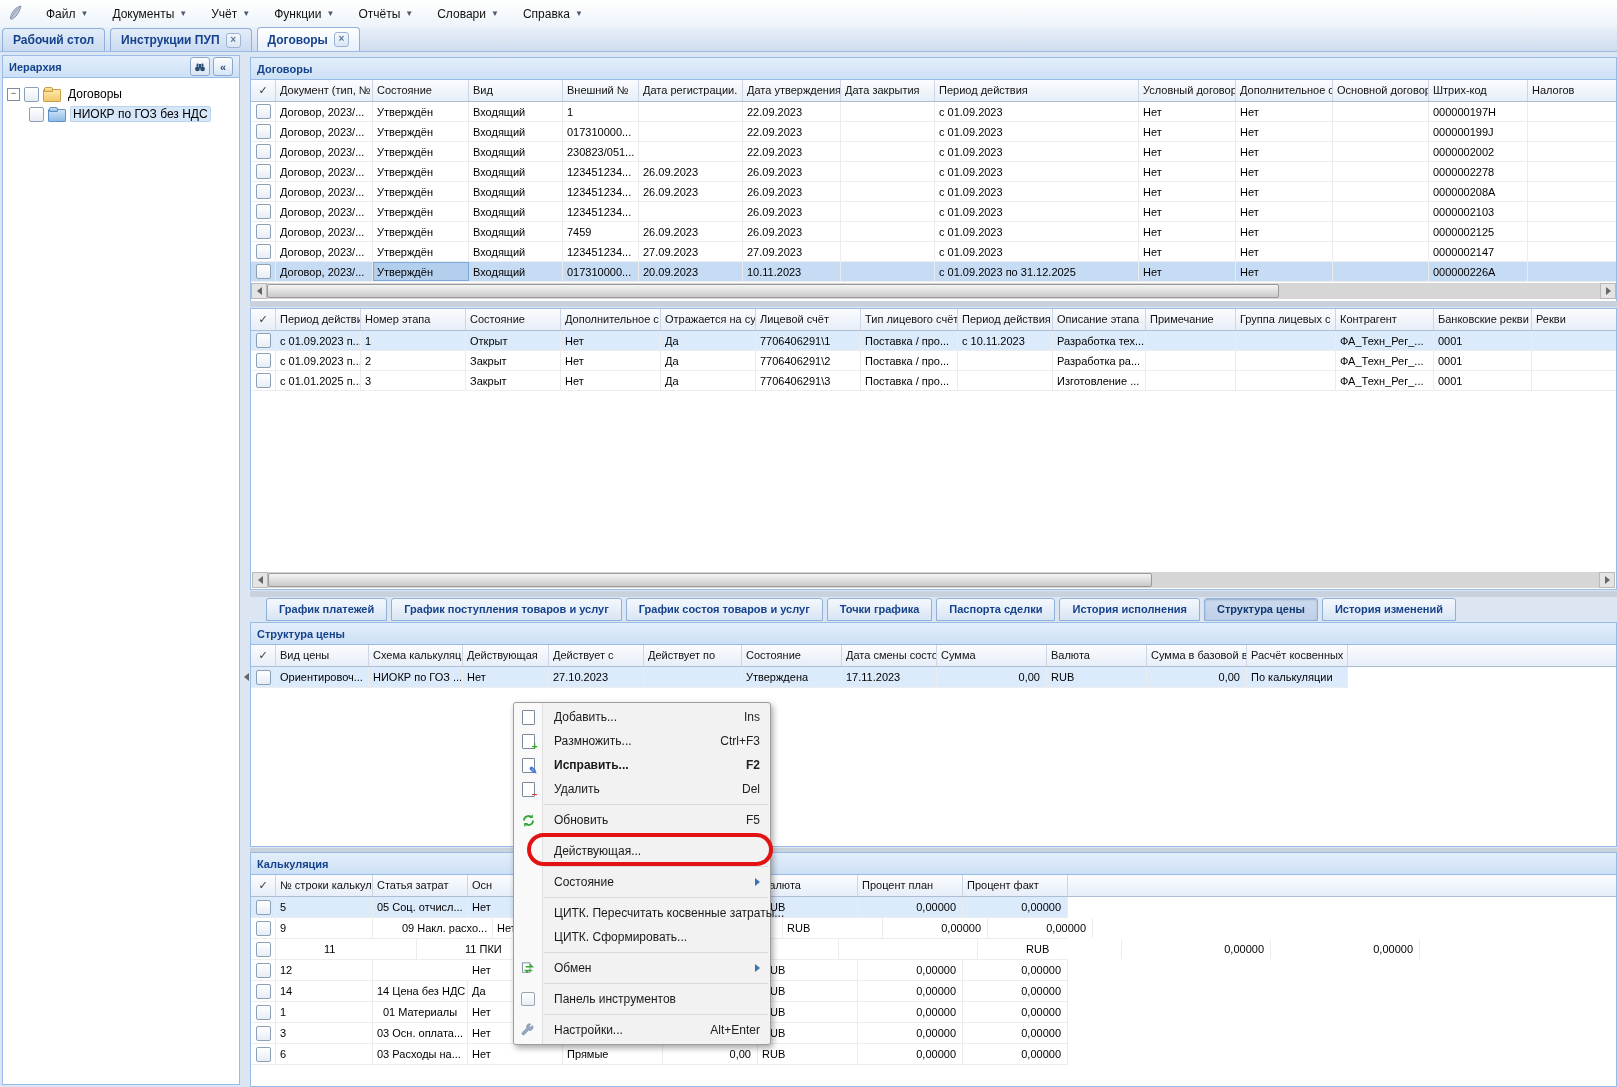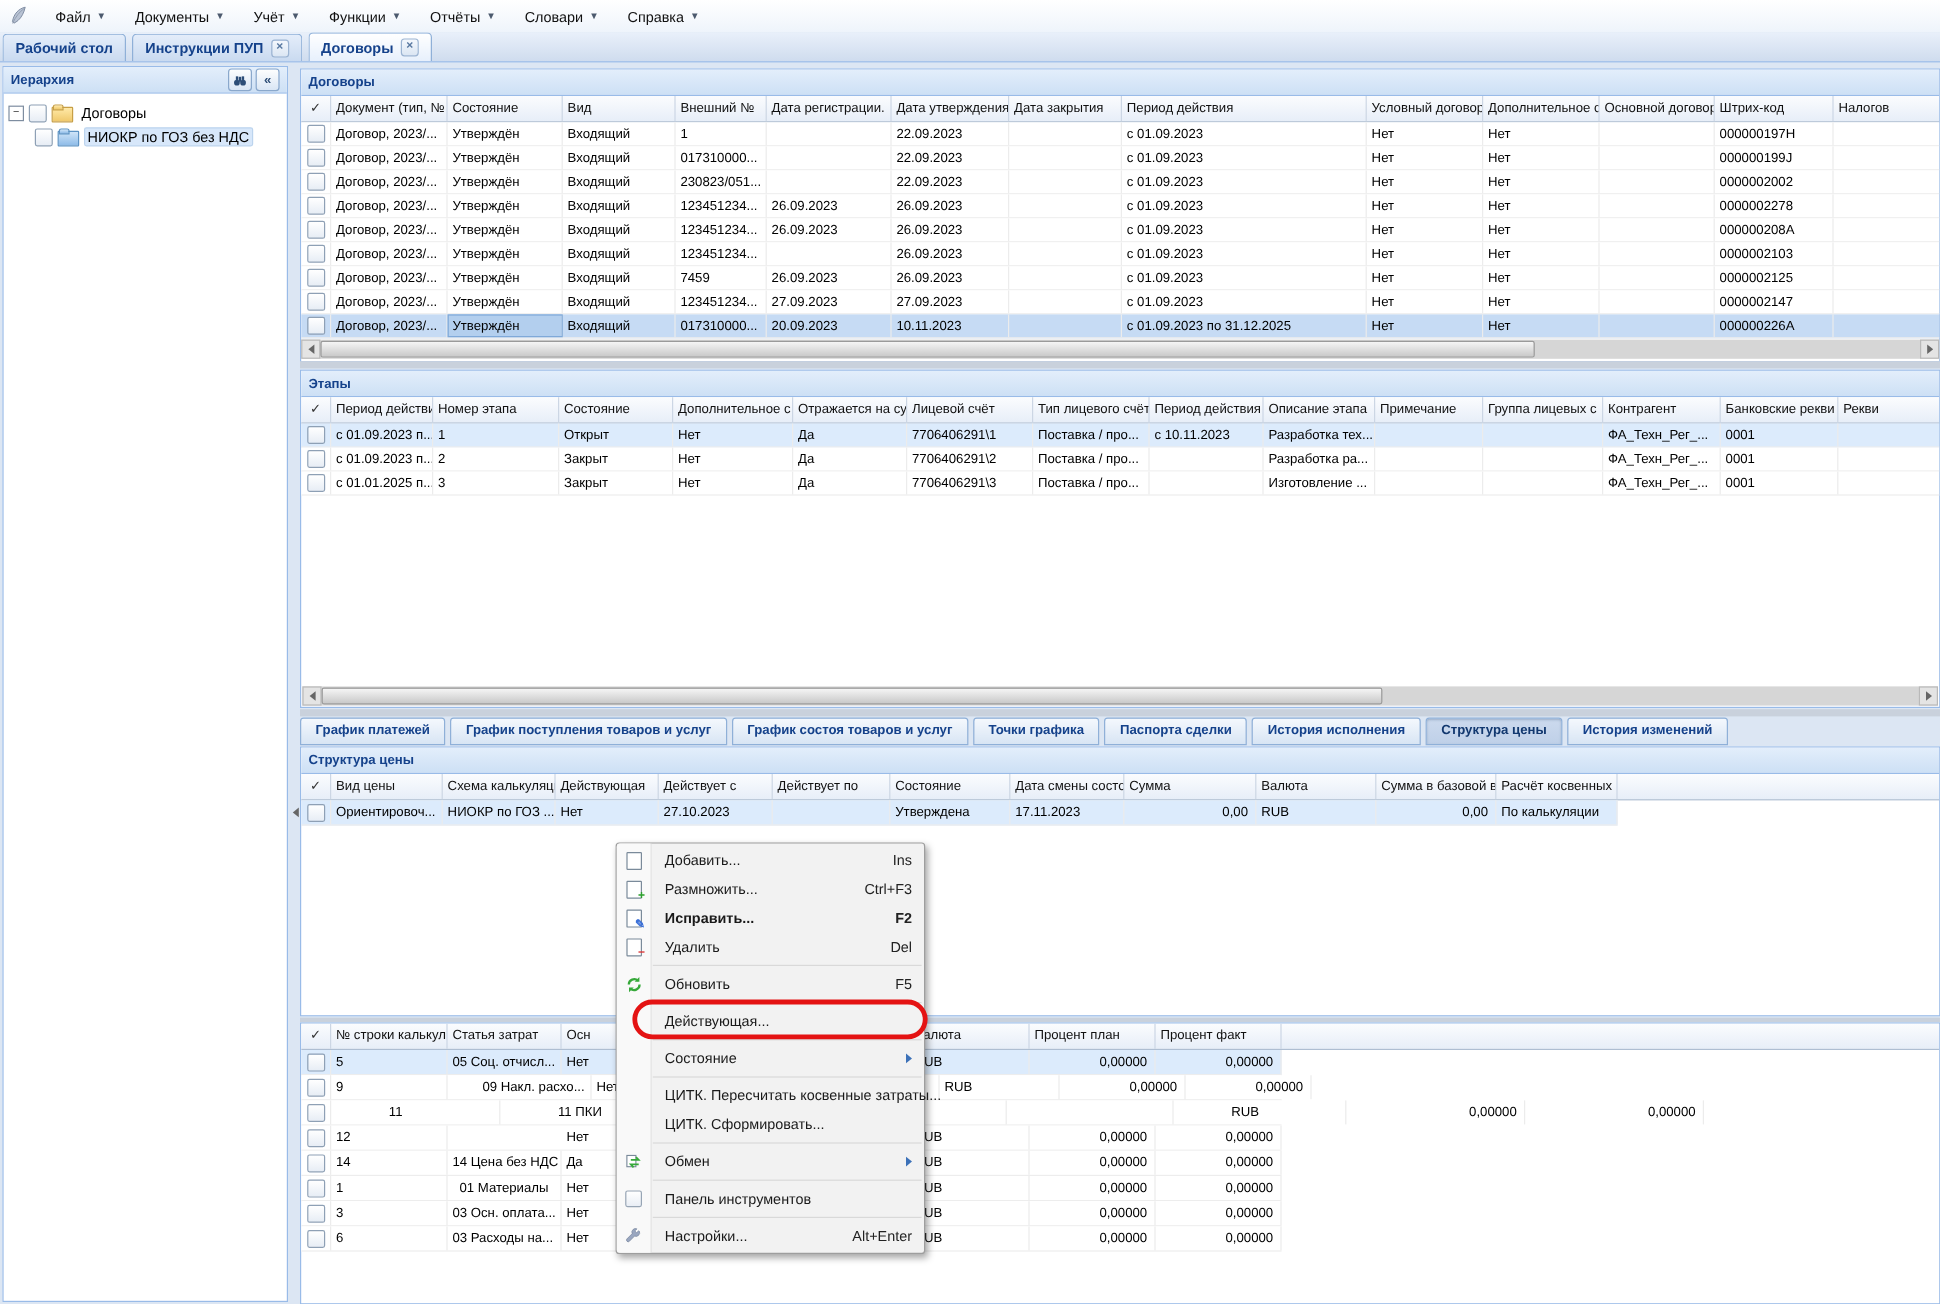--- a/index.html
+++ b/index.html
@@ -56,21 +56,21 @@
 
   
   .hscroll{position:absolute;left:1px;right:1px;height:16px;background:#d6d6d6;display:flex;}
   .sb-btn{width:16px;height:16px;background:#e4e4e4;border:1px solid #b9b9b9;box-sizing:border-box;display:flex;align-items:center;justify-content:center;}
   .tri-l{width:0;height:0;border-top:4px solid transparent;border-bottom:4px solid transparent;border-right:5px solid #666;}
   .tri-r{width:0;height:0;border-top:4px solid transparent;border-bottom:4px solid transparent;border-left:5px solid #666;}
   .sb-thumb{height:14px;margin-top:1px;background:linear-gradient(#f5f5f5,#c9c9c9);border:1px solid #9a9a9a;border-radius:2px;box-sizing:border-box;}
   .sb-track{flex:1;}
 
   
-  .subtabs{position:absolute;left:0;height:23px;display:flex;align-items:flex-end;gap:4px;}
+  .subtabs{position:absolute;left:16px;height:23px;display:flex;align-items:flex-end;gap:4px;}
   .stab{height:21px;padding:0 12px;border:1px solid #8fb0d8;border-radius:3px 3px 0 0;background:linear-gradient(#f4f8fd,#d8e5f4);font-size:11px;font-weight:bold;color:#15428b;line-height:21px;white-space:nowrap;}
   .stab.active{background:linear-gradient(#ccdaee,#bfd0e8);box-shadow:inset 0 1px 2px rgba(60,90,130,.35);color:#12386f;}
 
   
   .cmenu{position:absolute;left:513px;top:702px;width:258px;background:#f2f2f2;border:1px solid #9e9e9e;border-radius:3px;box-shadow:2px 3px 6px rgba(0,0,0,.35);padding:2px 0;box-sizing:border-box;z-index:50;}
   .cmenu::before{content:"";position:absolute;left:28px;top:0;bottom:0;width:1px;background:#e0e0e0;}
   .cmenu .gutter-bg{position:absolute;left:0;top:0;bottom:0;width:28px;background:#f9f9f9;border-radius:3px 0 0 3px;}
   .menu-item{position:relative;height:24px;display:flex;align-items:center;font-size:12px;color:#1a1a1a;padding-left:40px;padding-right:10px;}
   .menu-item.bold{font-weight:bold;}
   .mi-label{flex:1;white-space:nowrap;}
@@ -372,23 +372,20 @@
       <span class="sb-thumb" style="width:1012px;"></span>
       <span class="sb-track"></span>
       <span class="sb-btn">
           <span class="tri-r"></span>
         </span>
     </div>
 
     <div class="splitter" style="top:246px;height:6px;"></div>
 
     <div class="panel" style="top:253px;height:282px;">
-      <div class="panel-hd">
-          <span>Этапы</span>
-        </div>
       <div id="grid-etapy">
           <div class="ghead">
             <div class="gh cbh" style="width: 25px;">✓</div>
             <div class="gh" style="width: 85px;">Период действия..</div>
             <div class="gh" style="width: 105px;">Номер этапа</div>
             <div class="gh" style="width: 95px;">Состояние</div>
             <div class="gh" style="width: 100px;">Дополнительное с</div>
             <div class="gh" style="width: 95px;">Отражается на су</div>
             <div class="gh" style="width: 105px;">Лицевой счёт</div>
             <div class="gh" style="width: 97px;">Тип лицевого счёт</div>
@@ -518,20 +515,23 @@
             <div class="gc" style="width: 100px; line-height: 21px;">RUB</div>
             <div class="gc r" style="width: 100px; line-height: 21px;">0,00</div>
             <div class="gc" style="width: 101px; line-height: 21px;">По калькуляции</div>
           </div>
         </div>
     </div>
 
     <div class="splitter" style="top:793px;height:4px;"></div>
 
     <div class="panel" style="top:797px;bottom:0;">
+      <div class="panel-hd">
+          <span>Калькуляция</span>
+        </div>
       <div id="grid-kalk">
           <div class="ghead">
             <div class="gh cbh" style="width: 25px;">✓</div>
             <div class="gh" style="width: 97px;">№ строки калькул</div>
             <div class="gh" style="width: 95px;">Статья затрат</div>
             <div class="gh" style="width: 95px;">Осн</div>
             <div class="gh" style="width: 100px;"></div>
             <div class="gh" style="width: 95px;"></div>
             <div class="gh" style="width: 100px;">Валюта</div>
             <div class="gh" style="width: 105px;">Процент план</div>

